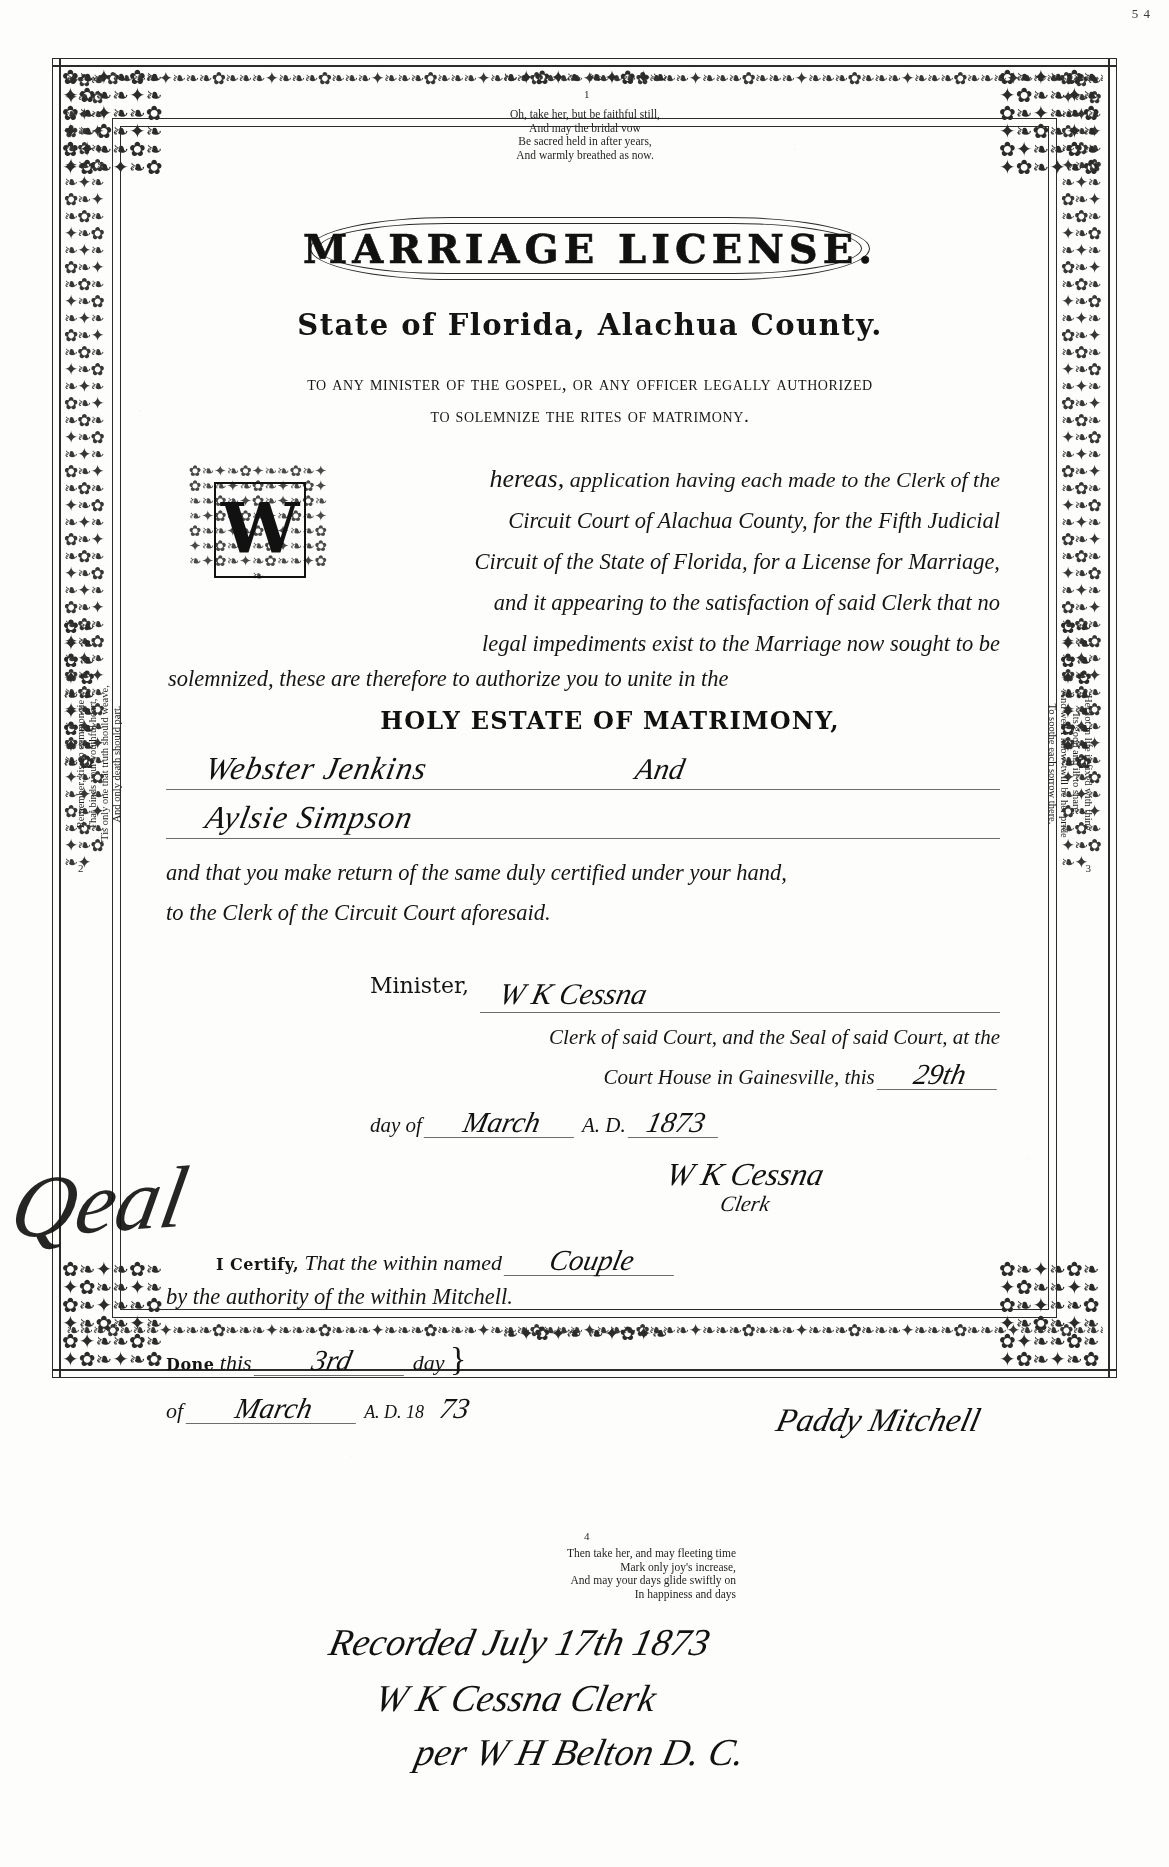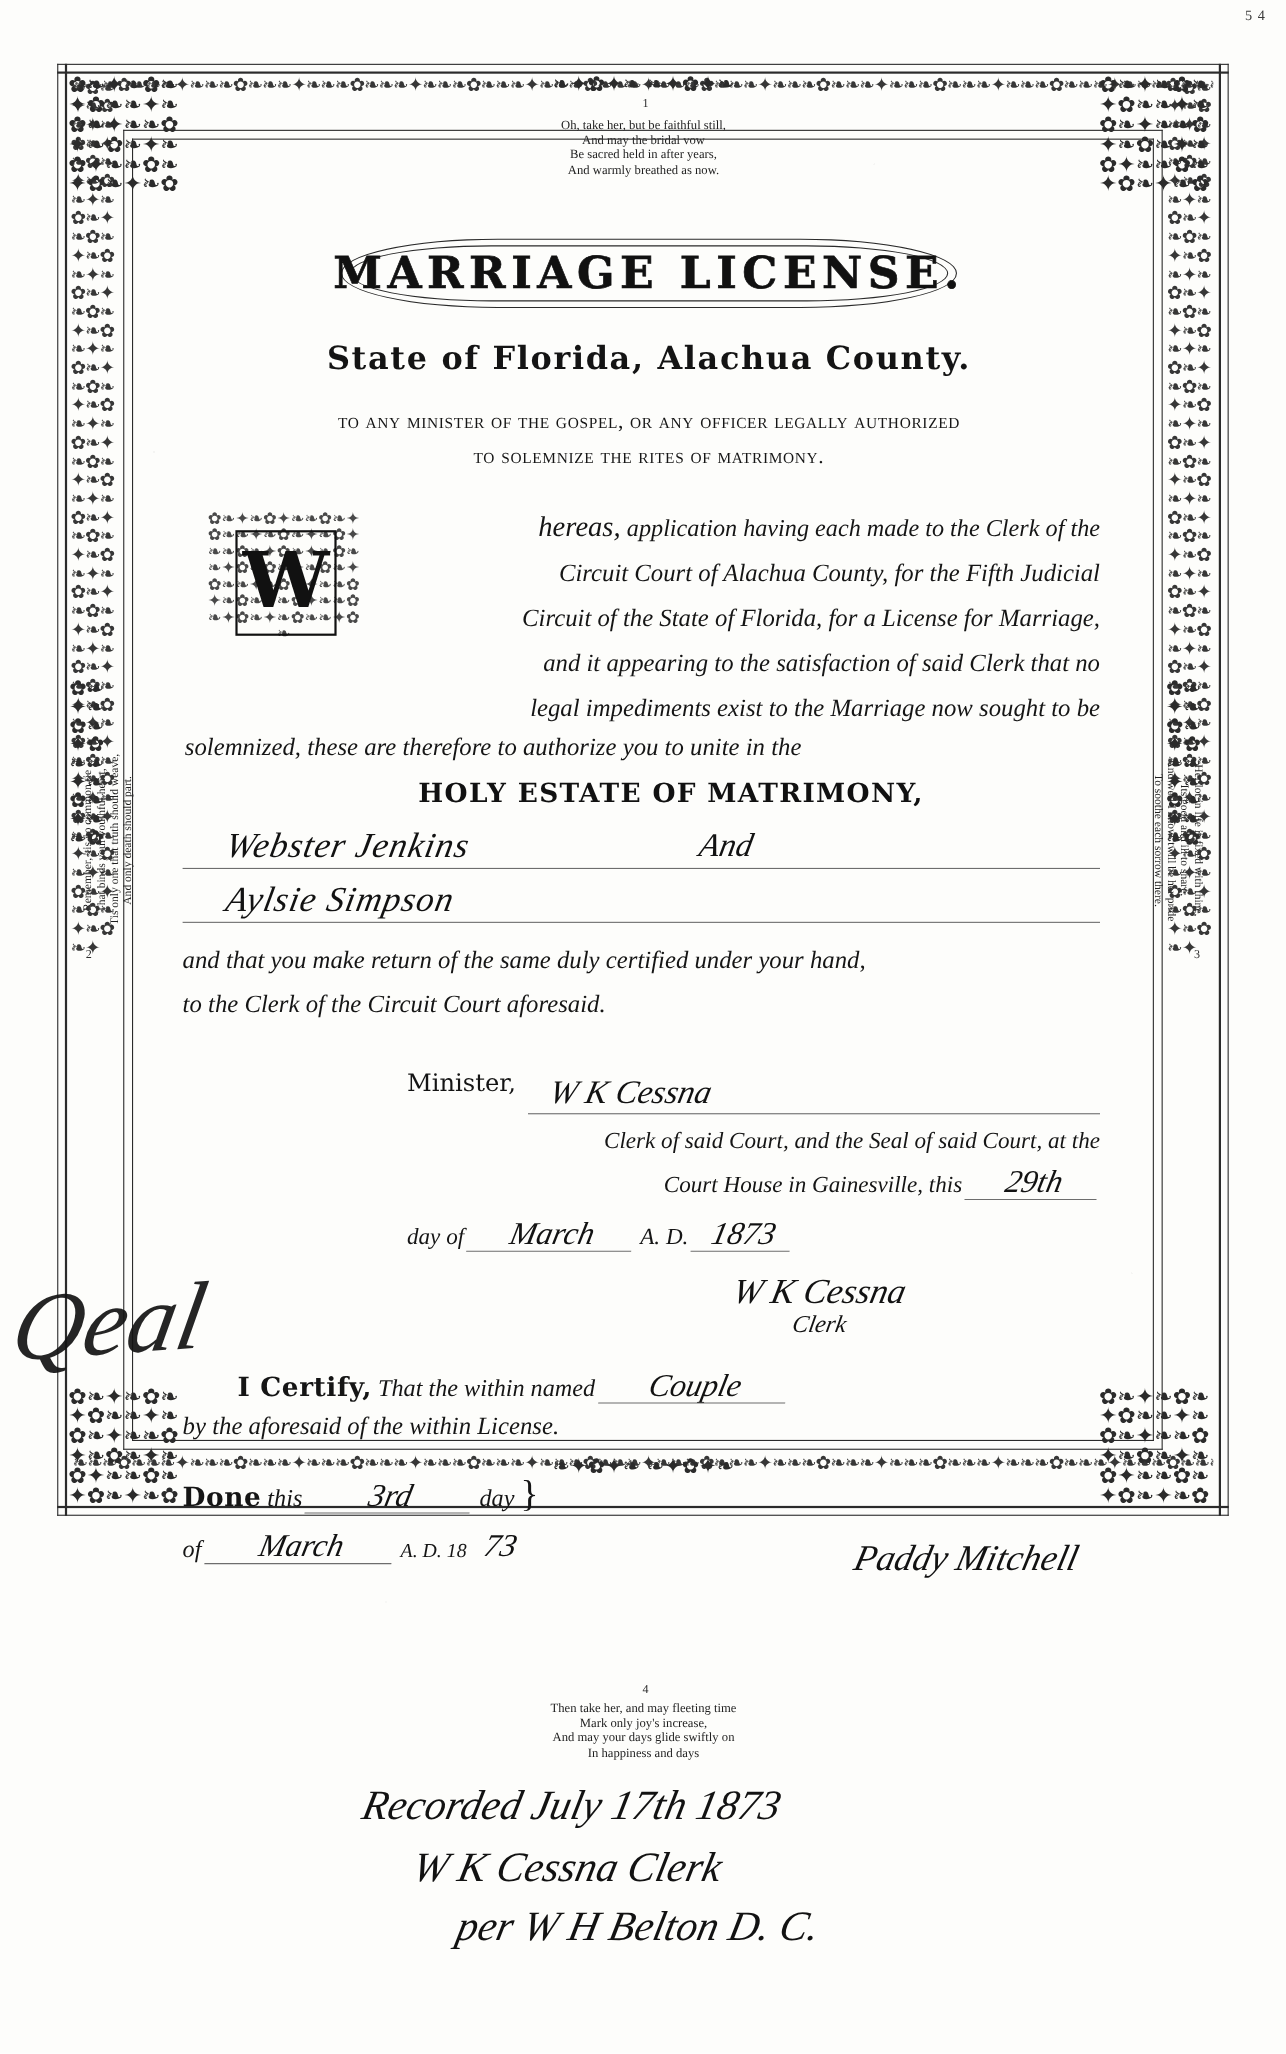--- a/index.html
+++ b/index.html
@@ -155,21 +155,21 @@
   .verse {
     position: absolute;
     text-align: center;
     font-family: "Liberation Serif", serif;
     font-size: 11.5px;
     line-height: 13.5px;
     color: #1f1f1f;
     width: 330px;
   }
   .verse.top { left: 420px; top: 108px; }
-  .verse.bottom { left: 420px; top: 1547px; }
+  .verse.bottom { left: 406px; top: 1547px; text-align: right; }
 
   .side-verse {
     position: absolute;
     font-family: "Liberation Serif", serif;
     font-size: 10.5px;
     line-height: 12px;
     color: #1f1f1f;
     width: 210px;
     text-align: center;
   }
@@ -477,21 +477,21 @@
     font-style: italic;
     font-size: 22px;
     color: #151515;
     padding-left: 50px;
     white-space: nowrap;
   }
   .gothic {
     font-family: "DejaVu Serif", serif;
     font-weight: bold;
     font-style: normal;
-    font-size: 24px;
+    font-size: 16px;
     letter-spacing: 0.5px;
   }
   .certify-line2, .certify-line3 {
     font-family: "Liberation Serif", serif;
     font-style: italic;
     font-size: 22.5px;
     line-height: 42px;
     color: #151515;
   }
 
@@ -685,21 +685,21 @@
         <span class="role">Clerk</span>
       </div>
     </div>
 
     <div class="certify-block">
       <div class="certify-row">
         <span class="gothic">I Certify,</span>
         <span>That the within named</span>
         <span class="inline-hand" style="min-width:170px;">Couple</span>
       </div>
-      <div class="certify-line3">by the aforesaid of the within License.</div>
+      <div class="certify-line3">by the authority of the within Mitchell.</div>
     </div>
 
     <div class="done-block">
       <div class="done-row">
         <span class="gothic">Done</span>
         <span>this</span>
         <span class="inline-hand" style="min-width:150px;">3rd</span>
         <span>day</span>
         <span class="brace">}</span>
       </div>

